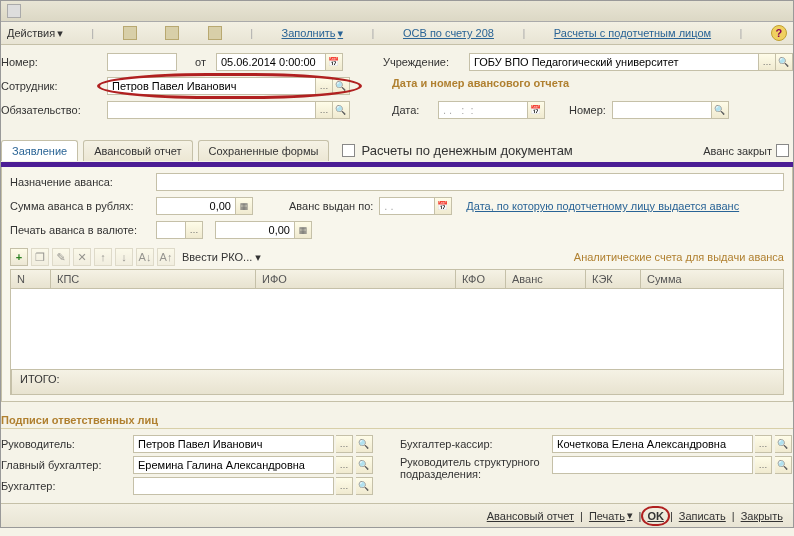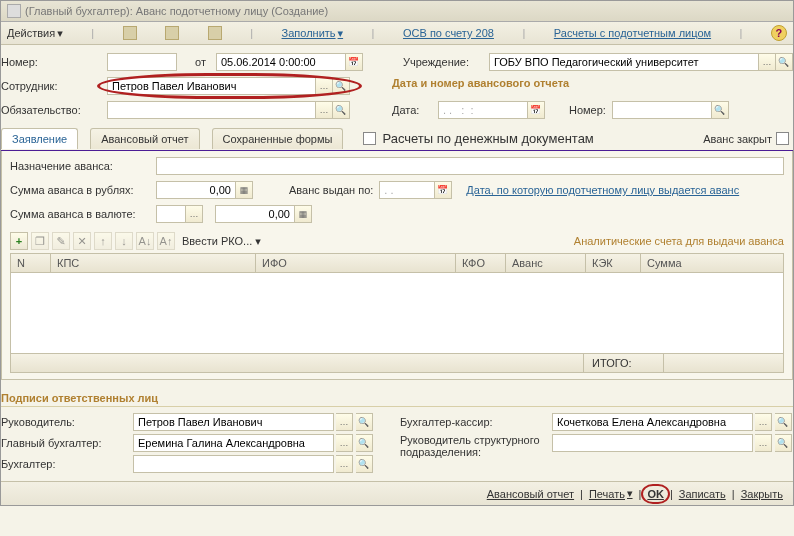--- a/index.html
+++ b/index.html
@@ -43,56 +43,55 @@
   .lab-w { width: 140px; }
   .field { display:inline-flex; align-items:center; }
   .field input {
     border:1px solid #c5c0a8; background:#fff; height:18px; padding:1px 4px; font-size:11px; font-family:inherit;
   }
   .lbtn { width:17px; height:18px; background:linear-gradient(#fefce8,#f0ead0); border:1px solid #c5c0a8; border-left:none; display:flex; align-items:center; justify-content:center; cursor:pointer; font-size:9px; color:#666; }
   .lbtn.calbtn { color:#333; }
   .section-head { color:#b08030; font-weight:bold; margin-bottom:6px; }
   .circle-red { position:relative; }
   .circle-red::after { content:""; position:absolute; left:-10px; right:-10px; top:-4px; bottom:-4px; border:3px solid #b02020; border-radius:50%/60%; pointer-events:none; }
-  .tabs { display:flex; align-items:center; gap:12px; border-bottom:1px solid #4c1d95; margin-top:8px; }
+  .tabs { display:flex; align-items:center; gap:5px; border-bottom:5px solid #4c1d95; margin-top:20px; }
   .tab { padding:4px 10px; border:1px solid #c5c0a8; border-bottom:none; background:linear-gradient(#f5f2e5,#ece7d4); border-radius:3px 3px 0 0; cursor:pointer; color:#333; }
   .tab.active { background:#fff; color:#2a6496; }
   .checkbox-row { display:flex; align-items:center; gap:6px; padding:4px 8px; }
   .checkbox { width:13px; height:13px; border:1px solid #888; background:#fff; }
   .form-box { border:1px solid #c5c0a8; background:#f8f6ec; padding:6px 8px; border-top:none; }
   .right-link { color:#2a6496; text-decoration:underline; cursor:pointer; }
   .iconbar { display:flex; align-items:center; gap:3px; padding:3px 0; }
   .ibtn { width:18px; height:18px; background:linear-gradient(#fefce8,#ece7d4); border:1px solid #c5c0a8; display:flex; align-items:center; justify-content:center; cursor:pointer; }
   .ibtn.green { color:#2a8020; font-weight:bold; }
   .ibtn.dim { opacity:0.5; }
   .grid { border:1px solid #c5c0a8; background:#fff; }
   .grid-head { display:flex; background:linear-gradient(#f5f2e5,#e8e3d0); border-bottom:1px solid #c5c0a8; }
   .gh { border-right:1px solid #c5c0a8; padding:3px 6px; font-size:11px; color:#555; }
   .grid-body { height:80px; background:#fff; }
-  .grid-foot { display:flex; justify-content:flex-end; border-top:1px solid #c5c0a8; background:linear-gradient(#f5f2e5,#e8e3d0); }
+  .grid-foot { display:flex; justify-content:flex-end; border-top:1px solid #c5c0a8; background:linear-gradient(#f5f2e5,#e8e3d0);flex-direction:column; }
   .gf { padding:3px 8px; border-left:1px solid #c5c0a8; }
   .signatures { margin-top:12px; }
   .sig-head { color:#b08030; font-weight:bold; border-bottom:1px solid #d8cfa8; padding-bottom:2px; margin-bottom:6px; }
   .sig-grid { display:grid; grid-template-columns: 130px 1fr 18px 18px 22px 150px 1fr 18px 18px; gap:3px 2px; align-items:center; }
   .sig-grid input { border:1px solid #c5c0a8; background:#fff; height:18px; padding:1px 4px; font-size:11px; width:100%; }
   .footerbar { border-top:1px solid #c5c0a8; padding:5px 10px; display:flex; justify-content:flex-end; align-items:center; gap:6px; background:linear-gradient(#f3f0e3,#e8e4d4); }
   .footerbar a { color:#333; text-decoration:underline; cursor:pointer; display:inline-flex; align-items:center; gap:2px; }
   .ok-circle { position:relative; font-weight:bold; }
   .ok-circle::after { content:""; position:absolute; left:-6px; right:-6px; top:-4px; bottom:-4px; border:2px solid #b02020; border-radius:50%/60%; pointer-events:none; }
   .num-right { text-align:right; }
   .analytics-note { color:#b08030; font-size:11px; margin-left:auto; }
   .small-icon { width:14px; height:14px; display:inline-block; background:#d8cfa8; border:1px solid #b8a870; }
 </style>
 </head>
 <body>
 
 <div class="window">
   <div class="titlebar">
     <span class="icon"></span>
-    <span>(Главный бухгалтер): Аванс подотчетному лицу (Создание)</span>
   </div>
 
   <div class="toolbar">
     <span class="dd"><span>Действия</span> ▾</span>
     <span class="sep">|</span>
     <span class="small-icon"></span>
     <span class="small-icon"></span>
     <span class="small-icon"></span>
     <span class="sep">|</span>
     <a class="dd"><span>Заполнить</span> ▾</a>
@@ -105,21 +104,21 @@
   </div>
 
   <div class="content">
     <div class="row">
       <span class="lab">Номер:</span>
       <span class="field">
           <input style="width: 70px;">
         </span>
       <span style="margin-left:12px;margin-right:4px;">от</span>
       <span class="field">
-        <input style="width: 130px;" value="05.06.2014 0:00:00">
+        <input style="width: 110px;" value="05.06.2014 0:00:00">
         <span class="lbtn calbtn">📅</span>
       </span>
       <span style="width:28px"></span>
       <span class="lab" style="width:80px">Учреждение:</span>
       <span class="field" style="flex:1">
         <input style="flex: 1 1 0%; width: 260px;" value="ГОБУ ВПО Педагогический университет">
         <span class="lbtn">…</span>
         <span class="lbtn">🔍</span>
       </span>
     </div>
@@ -185,21 +184,21 @@
         </span>
         <span style="width:24px"></span>
         <span>Аванс выдан по:</span>
         <span class="field">
           <input style="width: 56px; color: rgb(170, 170, 170);" value=". .">
           <span class="lbtn calbtn">📅</span>
         </span>
         <a class="right-link" style="margin-left:8px">Дата, по которую подотчетному лицу выдается аванс</a>
       </div>
       <div class="row">
-        <span class="lab-w">Сумма аванса в валюте:</span>
+        <span class="lab-w">Печать аванса в валюте:</span>
         <span class="field">
           <input style="width: 30px;">
           <span class="lbtn">…</span>
         </span>
         <span class="field" style="margin-left:6px">
           <input class="num-right" style="width: 80px;" value="0,00">
           <span class="lbtn">▦</span>
         </span>
       </div>
 

